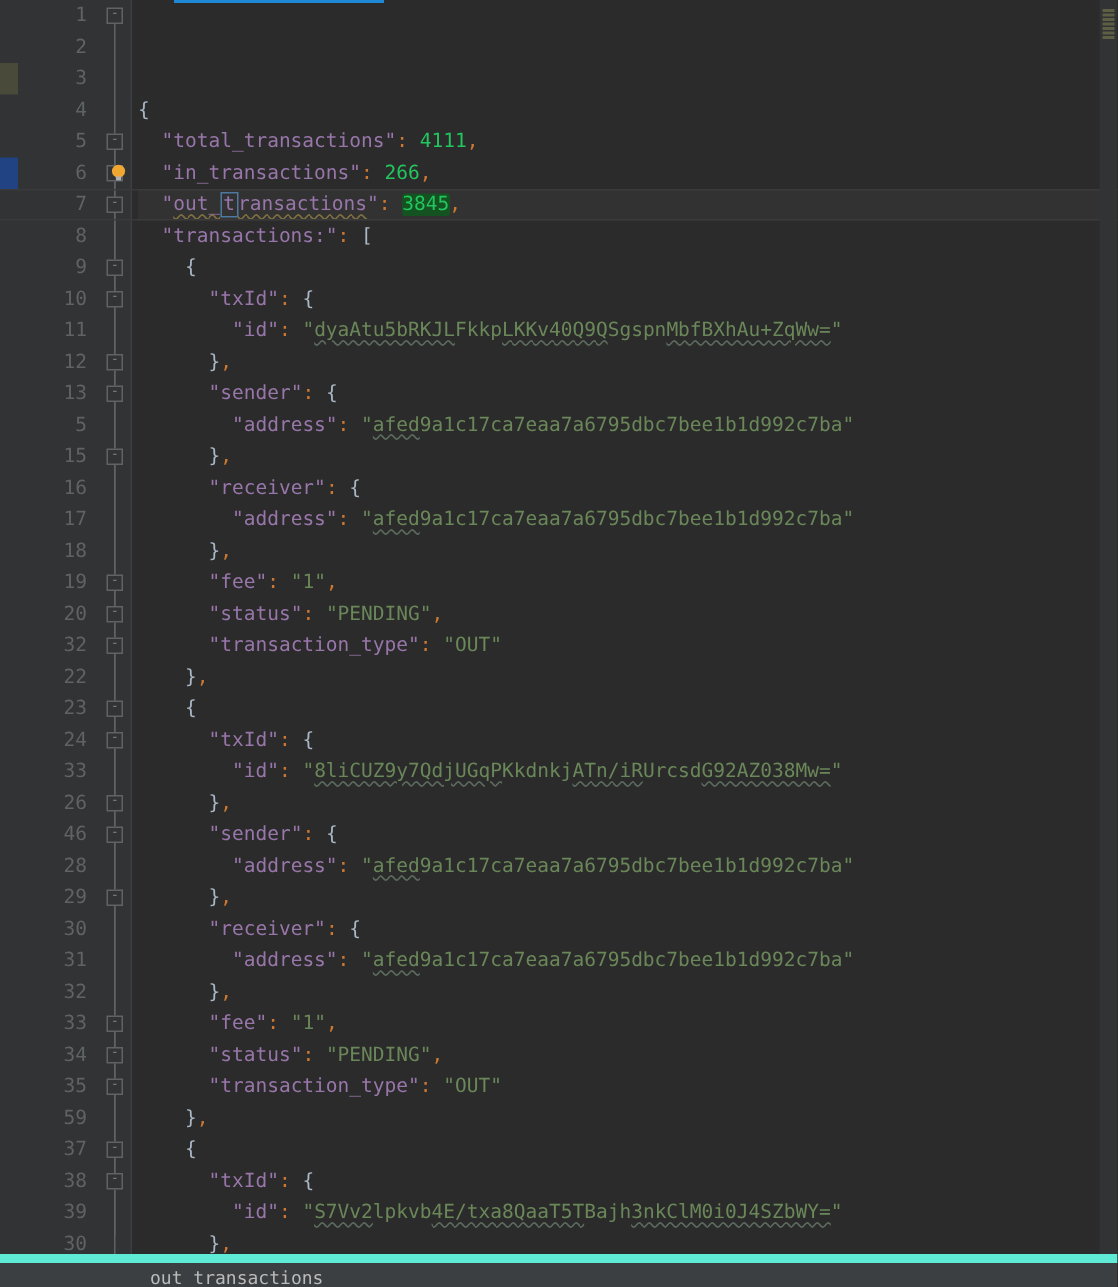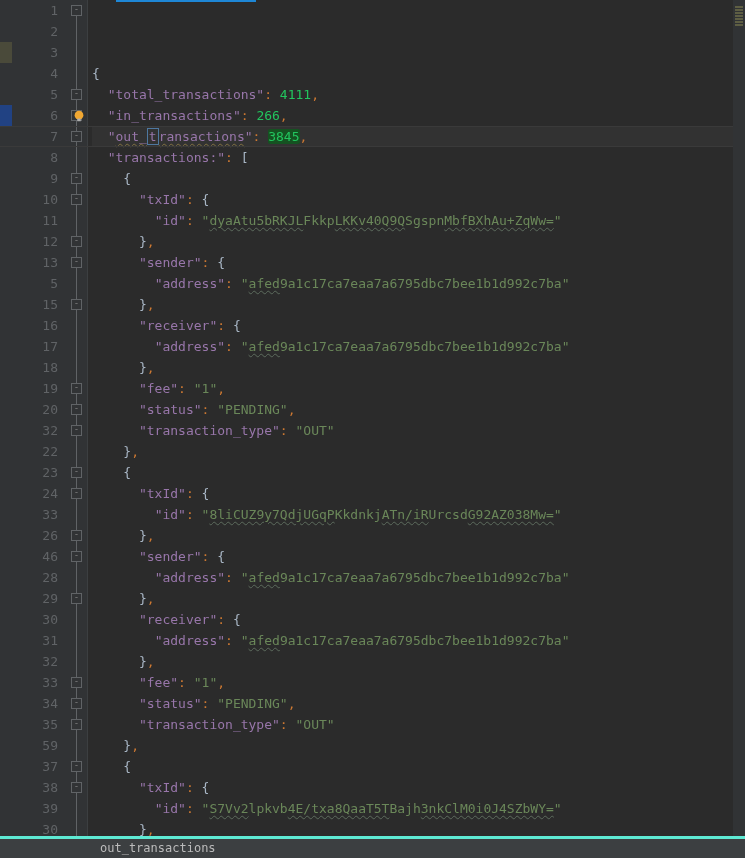--- a/index.html
+++ b/index.html
@@ -137,23 +137,22 @@
     padding: 0 1px;
   }
   .statusbar {
     position: absolute;
     left: 0; right: 0; bottom: 0;
     height: 22px;
     background: #3c3f41;
     color: #bbbbbb;
     font-size: 12px;
     display: flex;
-    align-items: center;
     padding-left: 100px;
-    border-top: 3px solid #5eead4;
+    border-top: 6px solid #5eead4;
   }
   .mini {
     position:absolute;
     right:0; top:0;
     width:12px;
     height:836px;
     background:#313335;
   }
   .mini .m {
     position:absolute; right:2px; width:8px; height:2px; background:#5e5e43;

